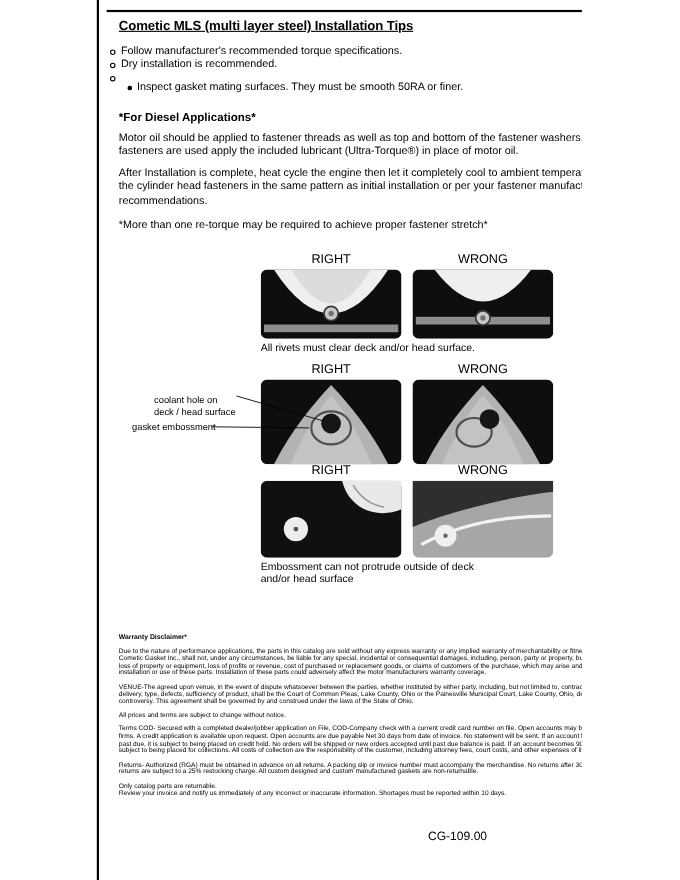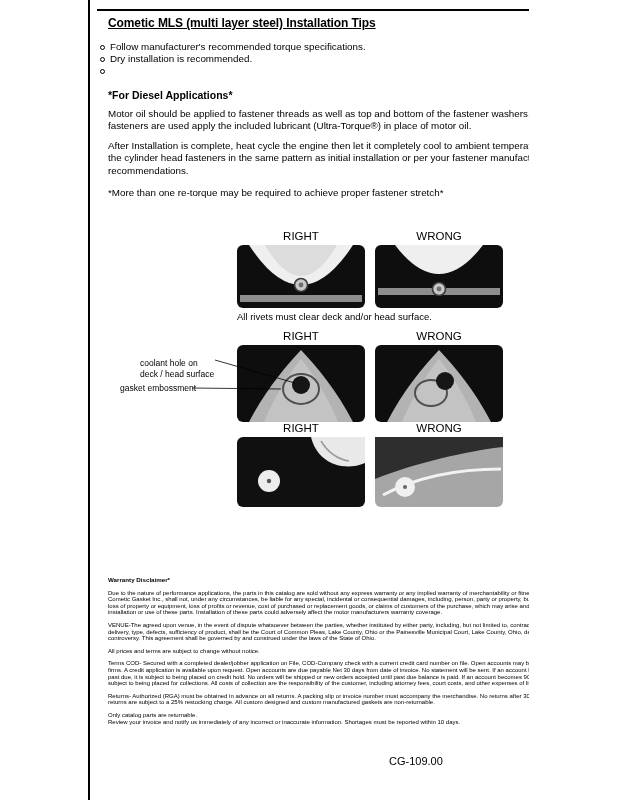--- a/index.html
+++ b/index.html
@@ -54,20 +54,24 @@
     <div class="tip-row">
       <span class="marker-circle"></span>
       <span>Follow manufacturer's recommended torque specifications.</span>
     </div>
     <div class="tip-row">
       <span class="marker-circle"></span>
       <span>Dry installation is recommended.</span>
     </div>
     <div class="tip-row">
       <span class="marker-circle"></span>
+    </div>
+    <div class="tip-row sub">
+      <span class="marker-dot"></span>
+      <span>Inspect gasket mating surfaces.  They must be smooth 50RA or finer.</span>
     </div>
 
     <div class="diesel-heading">*For Diesel Applications*</div>
     <div class="para">Motor oil should be applied to fastener threads as well as top and bottom of the fastener washers. When ARP fasteners are used apply the included lubricant (Ultra-Torque®) in place of motor oil.</div>
     <div class="para">After Installation is complete, heat cycle the engine then let it completely cool to ambient temperature. Re-torque the cylinder head fasteners in the same pattern as initial installation or per your fastener manufacturer's recommendations.</div>
     <div class="note">*More than one re-torque may be required to achieve proper fastener stretch*</div>
   </div>
 
   <div class="diagrams">
 
@@ -144,20 +148,24 @@
           <circle cx="32" cy="44" r="2.2" fill="#555555"></circle>
         </svg>
         <svg width="128" height="70" viewBox="0 0 128 70">
           <rect width="128" height="70" rx="6" fill="#a6a6a6"></rect>
           <path d="M0,0 L128,0 L128,10 C92,14 40,26 0,42 Z" fill="#2e2e2e"></path>
           <path d="M8,58 C42,40 84,32 126,32" stroke="#f2f2f2" stroke-width="3" fill="none"></path>
           <circle cx="30" cy="50" r="10" fill="#f0f0f0"></circle>
           <circle cx="30" cy="50" r="2" fill="#666666"></circle>
         </svg>
       </div>
+      <div class="dg-caption last">
+        <div>Embossment can not protrude outside of deck</div>
+        <div>and/or head surface</div>
+      </div>
     </div>
   </div>
 
   <div class="legal">
     <div class="lg-head">Warranty Disclaimer*</div>
     <div class="lg-p">Due to the nature of performance applications, the parts in this catalog are sold without any express warranty or any implied warranty of merchantability or fitness for a particular purpose.  Cometic Gasket Inc., shall not, under any circumstances, be liable for any special, incidental or consequential damages, including, person, party or property, but not limited to, damage, or loss of property or equipment, loss of profits or revenue, cost of purchased or replacement goods, or claims of customers of the purchase, which may arise and/or result from sale, installation or use of these parts.  Installation of these parts could adversely affect the motor manufacturers warranty coverage.</div>
     <div class="lg-p">VENUE-The agreed upon venue, in the event of dispute whatsoever between the parties, whether instituted by either party, including, but not limited to, contract terms, payment terms, delivery, type, defects, sufficiency of product, shall be the Court of Common Pleas, Lake County, Ohio or the Painesville Municipal Court, Lake County, Ohio, depending on the amount in controversy.  This agreement shall be governed by and construed under the laws of the State of Ohio.</div>
     <div class="lg-p">All prices and terms are subject to change without notice.</div>
     <div class="lg-p">Terms COD- Secured with a completed dealer/jobber application on File, COD-Company check with a current credit card number on file.  Open accounts may be established by well rated firms.  A credit application is available upon request.  Open accounts are due payable Net 30 days from date of invoice.  No statement will be sent.  If an account becomes 60 or more days past due, it is subject to being placed on credit hold.  No orders will be shipped or new orders accepted until past due balance is paid.  If an account becomes 90 or more days past due, it is subject to being placed for collections.  All costs of collection are the responsibility of the customer, including attorney fees, court costs, and other expenses of litigation.</div>
     <div class="lg-p">Returns- Authorized (RGA) must be obtained in advance on all returns.  A packing slip or invoice number must accompany the merchandise.  No returns after 30 days from invoice date.  All returns are subject to a 25% restocking charge.  All custom designed and custom manufactured gaskets are non-returnable.</div>

